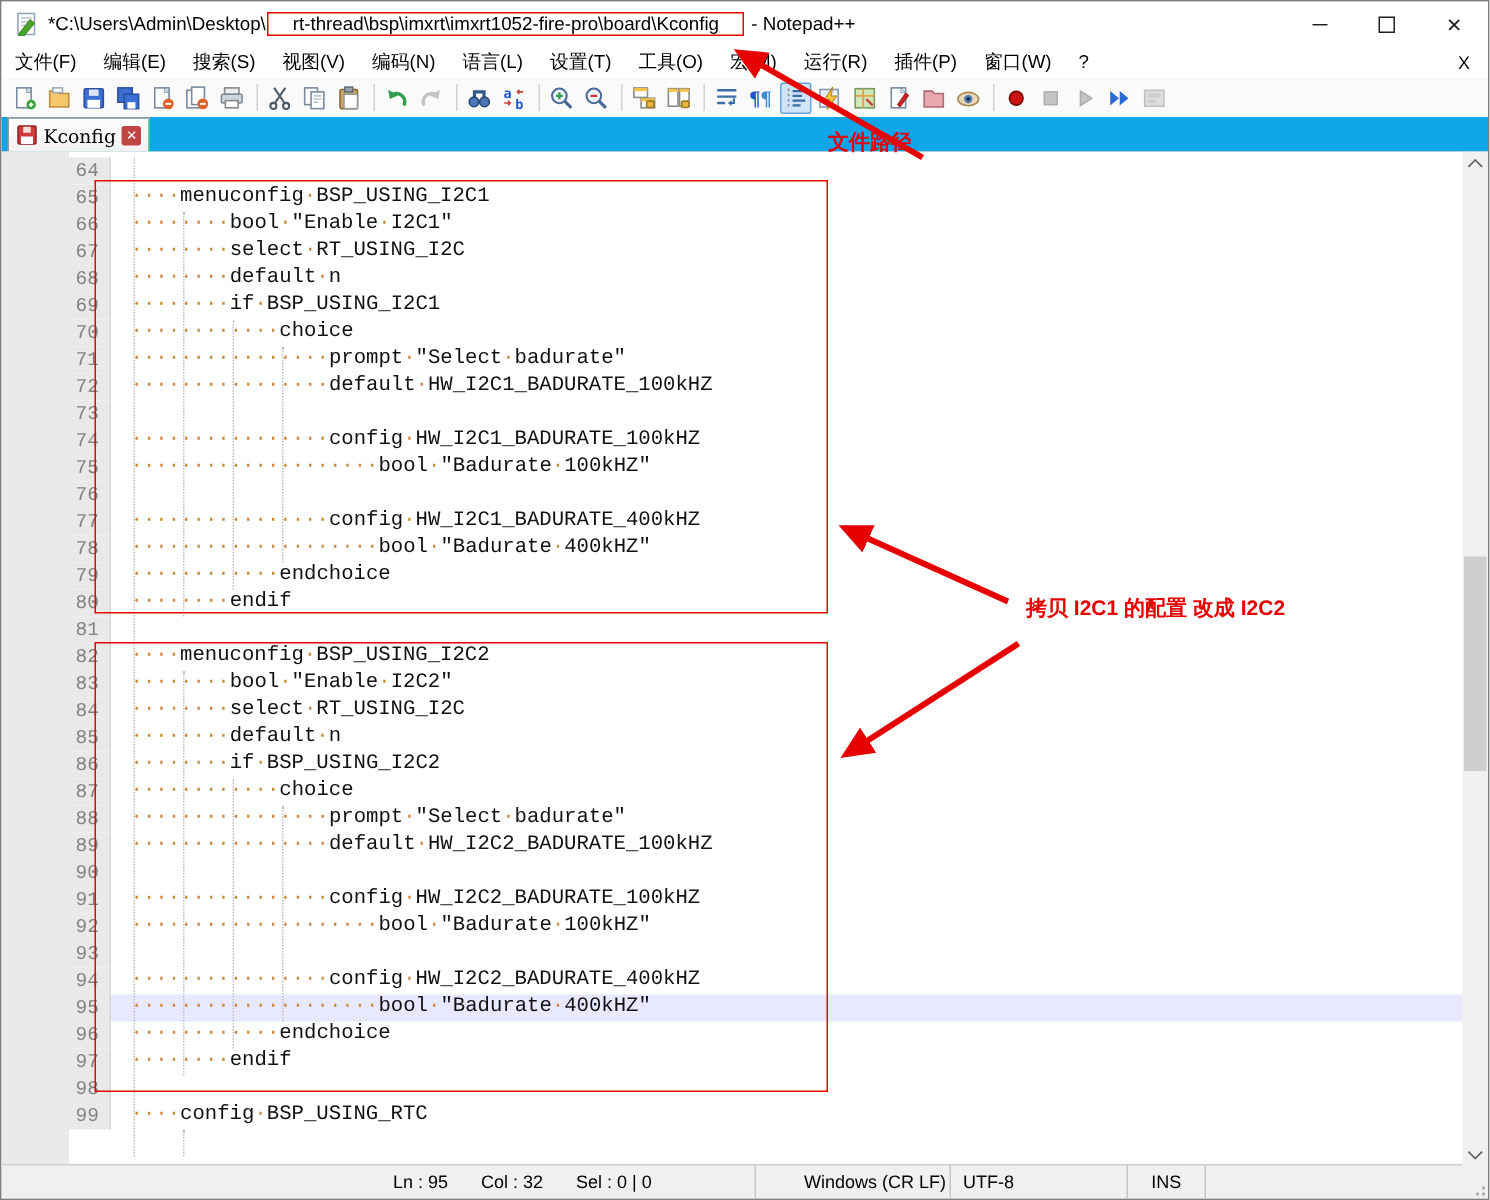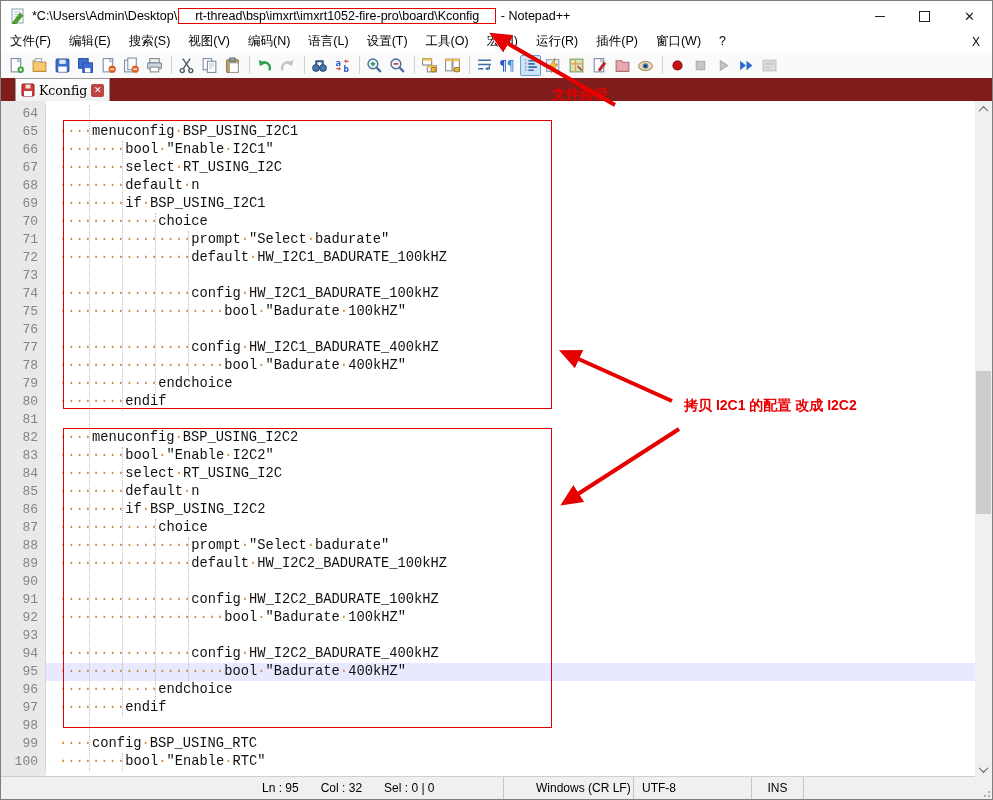--- a/index.html
+++ b/index.html
@@ -20,31 +20,31 @@
   .menu-item{padding:0 9px;height:21px;line-height:21px;color:#000;}
   .menu-doc-close{margin-left:auto;padding:0 12px;font-size:12px;color:#000;}
   
   .toolbar{height:26px;display:flex;align-items:center;background:#fafafa;padding-left:5px;}
   .tb-btn{width:21px;height:21px;display:flex;align-items:center;justify-content:center;margin-right:2px;
     border:1px solid transparent;border-radius:2px;box-sizing:border-box;}
   .tb-btn.pressed{background:#cfe4f7;border-color:#66a3d6;}
   .tb-btn.disabled{opacity:.55;filter:grayscale(1);}
   .tb-sep{width:1px;height:18px;background:#d2d2d2;margin:0 4px;}
   
-  .tabbar{height:24px;background:#7f1d1d;display:flex;align-items:flex-end;padding-left:14px;
+  .tabbar{height:24px;background:#0ea5e9;display:flex;align-items:flex-end;padding-left:4px;
     border-bottom:1px solid #9a9a9a;box-sizing:border-box;}
   .tab{height:22px;display:flex;align-items:center;background:linear-gradient(#fdfdfd,#f1f1f1);
     border:1px solid #9a9a9a;border-bottom:none;padding:0 5px 0 5px;gap:4px;font-size:12.5px;
     font-family:"DejaVu Serif","Liberation Serif",serif;}
   .tab-close{width:13px;height:13px;background:#bf4545;color:#fff;font-size:9px;line-height:13px;
     text-align:center;border-radius:2px;font-family:"Liberation Sans",sans-serif;}
   
   .editor{position:absolute;left:0;top:100px;width:991px;height:677px;background:#fff;overflow:hidden;}
   .rows{position:absolute;left:0;top:4px;right:17px;z-index:1;}
-  .row{display:flex;height:18px;}
+  .row{display:flex;height:18px;margin-left:28px;}
   .row.current{background:#e8e8ff;}
   .ln{flex:0 0 45px;background:#e9e9e9;color:#848484;text-align:right;padding-right:7px;
     box-sizing:border-box;font-family:"Liberation Mono","DejaVu Sans Mono",monospace;font-size:13px;
     line-height:18px;border-right:1px solid #d6d6d6;}
   .code{white-space:pre;font-family:"Liberation Mono","DejaVu Sans Mono",monospace;font-size:13.75px;
     line-height:18px;color:#111;padding-left:13px;}
   .code .ws{color:#cd8a3e;}
   .gutter-bg{position:absolute;left:0;top:0;bottom:0;width:45px;background:#e9e9e9;z-index:0;}
   .iguide{position:absolute;width:0;border-left:1px dotted #bdbdbd;z-index:2;pointer-events:none;}
   
@@ -486,24 +486,20 @@
           <span class="ln">97</span>
           <span class="code"><span class="ws">·</span><span class="ws">·</span><span class="ws">·</span><span class="ws">·</span><span class="ws">·</span><span class="ws">·</span><span class="ws">·</span><span class="ws">·</span>endif</span>
         </div>
         <div class="row">
           <span class="ln">98</span>
           <span class="code"></span>
         </div>
         <div class="row">
           <span class="ln">99</span>
           <span class="code"><span class="ws">·</span><span class="ws">·</span><span class="ws">·</span><span class="ws">·</span>config<span class="ws">·</span>BSP_USING_RTC</span>
-        </div>
-        <div class="row">
-          <span class="ln">100</span>
-          <span class="code"><span class="ws">·</span><span class="ws">·</span><span class="ws">·</span><span class="ws">·</span><span class="ws">·</span><span class="ws">·</span><span class="ws">·</span><span class="ws">·</span>bool<span class="ws">·</span>"Enable<span class="ws">·</span>RTC"</span>
         </div>
       </div>
     <div id="guides">
         <div class="iguide" style="left: 88px; top: 4px; height: 666px;"></div>
         <div class="iguide" style="left: 121px; top: 40px; height: 270px;"></div>
         <div class="iguide" style="left: 121px; top: 346px; height: 270px;"></div>
         <div class="iguide" style="left: 121px; top: 652px; height: 18px;"></div>
         <div class="iguide" style="left: 154px; top: 112px; height: 180px;"></div>
         <div class="iguide" style="left: 154px; top: 418px; height: 180px;"></div>
         <div class="iguide" style="left: 187px; top: 130px; height: 144px;"></div>

